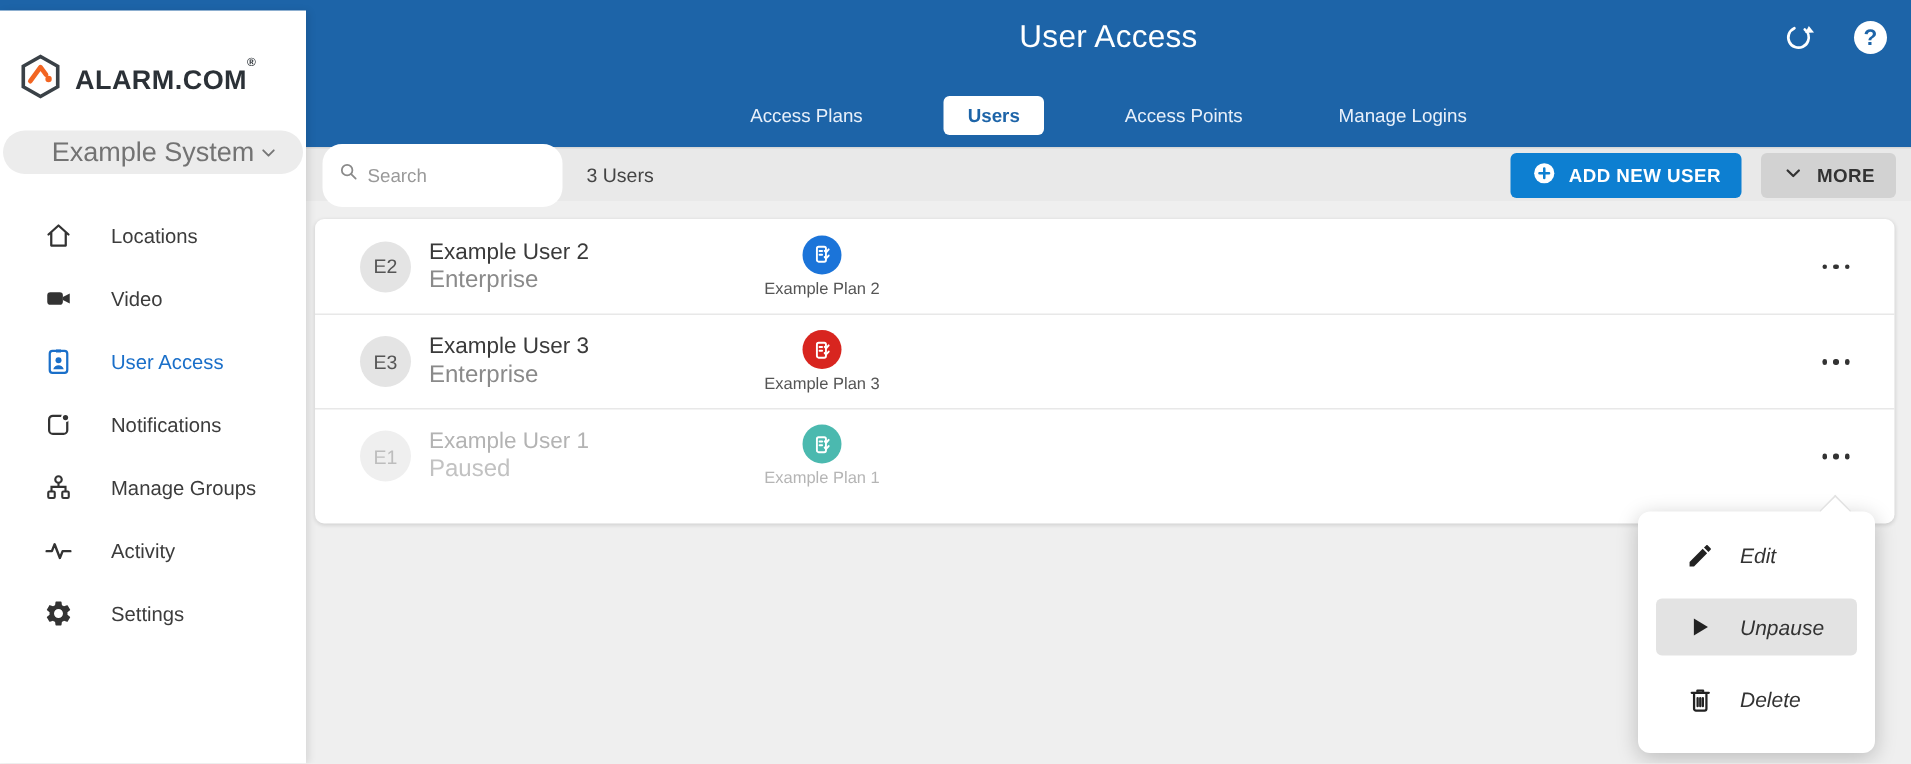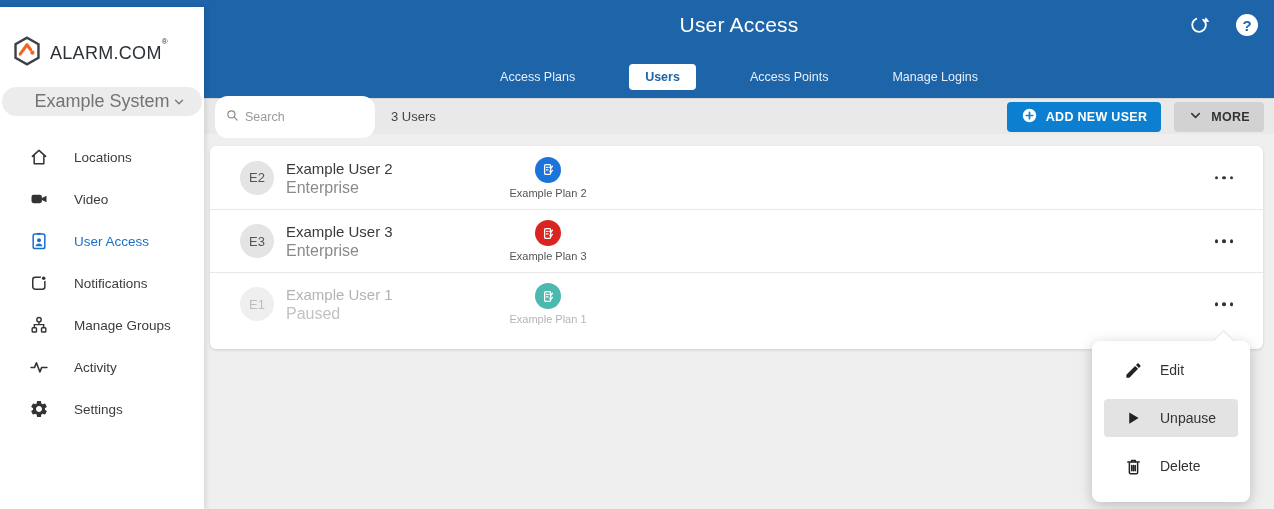--- a/index.html
+++ b/index.html
@@ -14,21 +14,21 @@
   .tabs { position:absolute; left:0; right:0; top:64px; display:flex; justify-content:center; gap:44px; align-items:flex-end; }
   .tab { color:#e8f0fa; font-size:12.5px; padding:6px 10px; cursor:pointer; white-space:nowrap; }
   .tab.active { background:#ffffff; color:#1d64a8; border-radius:4px; padding:6px 16px; font-weight:700; }
   .header-icons { position:absolute; right:14px; top:12px; display:flex; gap:22px; align-items:center; }
   .hicon { width:26px; height:26px; display:flex; align-items:center; justify-content:center; cursor:pointer; }
   .help-circle { width:22px; height:22px; background:#ffffff; border-radius:50%; color:#1d64a8; font-weight:700; font-size:15px; display:flex; align-items:center; justify-content:center; }
 
   
   .sidebar { position:absolute; left:0; top:7px; width:204px; bottom:0; background:#ffffff; z-index:2; box-shadow:2px 0 5px rgba(0,0,0,.10); }
   .logo { display:flex; align-items:center; gap:6px; padding:20px 0 0 10px; height:72px; }
-  .logo-text { font-size:18px; font-weight:400; color:#2b3137; letter-spacing:.3px; }
+  .logo-text { font-size:18px; font-weight:700; color:#2b3137; letter-spacing:.3px; }
   .logo-reg { font-size:8px; color:#2b3137; vertical-align:top; position:relative; top:-6px; }
   .system-pill { margin:8px 2px 0 2px; height:29px; background:#ececec; border-radius:15px; display:flex; align-items:center; justify-content:center; gap:10px; cursor:pointer; position:relative; }
   .system-pill span.lbl { font-size:18px; color:#737373; }
   .system-pill .chev { position:absolute; right:16px; top:8px; }
   .nav { margin-top:20px; }
   .nav-item { display:flex; align-items:center; gap:24px; height:42px; padding-left:28px; cursor:pointer; color:#3c3c3c; }
   .nav-item .nicon { width:22px; height:22px; display:flex; align-items:center; justify-content:center; color:#333; }
   .nav-item .nlabel { font-size:13.5px; }
   .nav-item.active { color:#1a6fc9; }
   .nav-item.active .nicon { color:#1a6fc9; }
@@ -57,21 +57,21 @@
   .dots { position:absolute; right:24px; top:50%; transform:translateY(-50%); display:flex; gap:4px; cursor:pointer; padding:6px; }
   .dots i { width:3.5px; height:3.5px; background:#333; border-radius:50%; }
   .row.paused .uname { color:#b3b3b3; }
   .row.paused .usub { color:#c2c2c2; }
   .row.paused .avatar { background:#efefef; color:#bdbdbd; }
   .row.paused .plan-label { color:#b5b5b5; }
 
   
   .menu { position:absolute; left:1092px; top:341px; width:158px; height:161px; background:#ffffff; border-radius:8px; box-shadow:0 3px 14px rgba(0,0,0,.22); z-index:5; padding-top:5px; }
   .menu-caret { position:absolute; left:124px; top:-8px; width:15px; height:15px; background:#ffffff; transform:rotate(45deg); border-left:1px solid #e2e2e2; border-top:1px solid #e2e2e2; }
-  .menu-item { position:relative; height:48px; display:flex; align-items:center; cursor:pointer; margin:0 12px; border-radius:4px; }
+  .menu-item { position:relative; height:48px; display:flex; align-items:center; cursor:pointer; margin:0 12px; border-radius:4px;font-style:italic; }
   .menu-item .micon { width:22px; height:22px; margin-left:18px; display:flex; align-items:center; justify-content:center; }
   .menu-item .mlabel { margin-left:16px; font-size:14px; color:#333; }
   .menu-item.hl { background:#e3e3e3; margin:5px 12px; height:38px; }
 </style>
 </head>
 <body>
 
 <div class="app">
 
   <div class="header">

